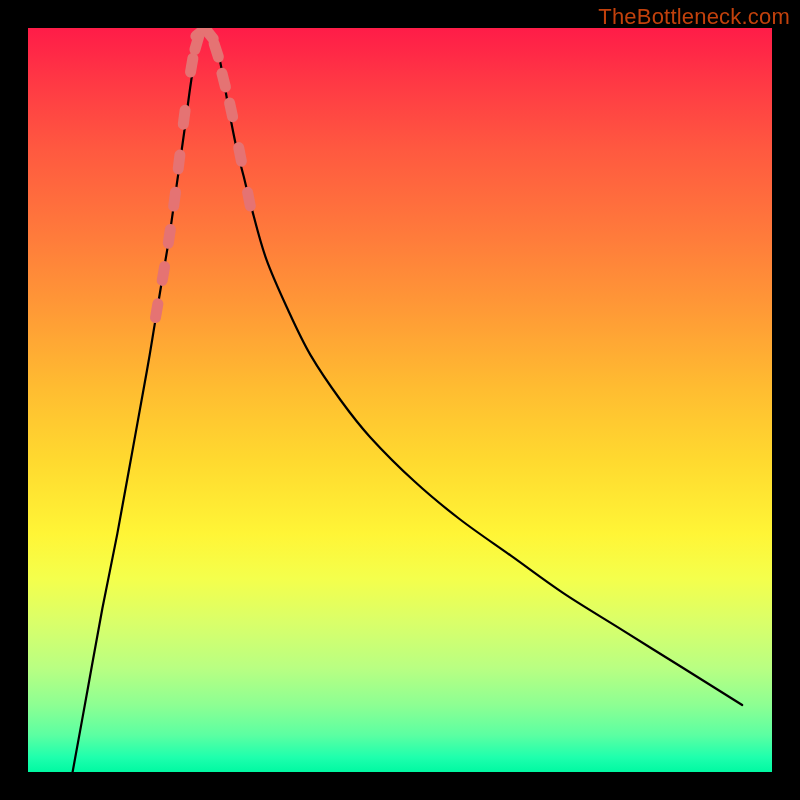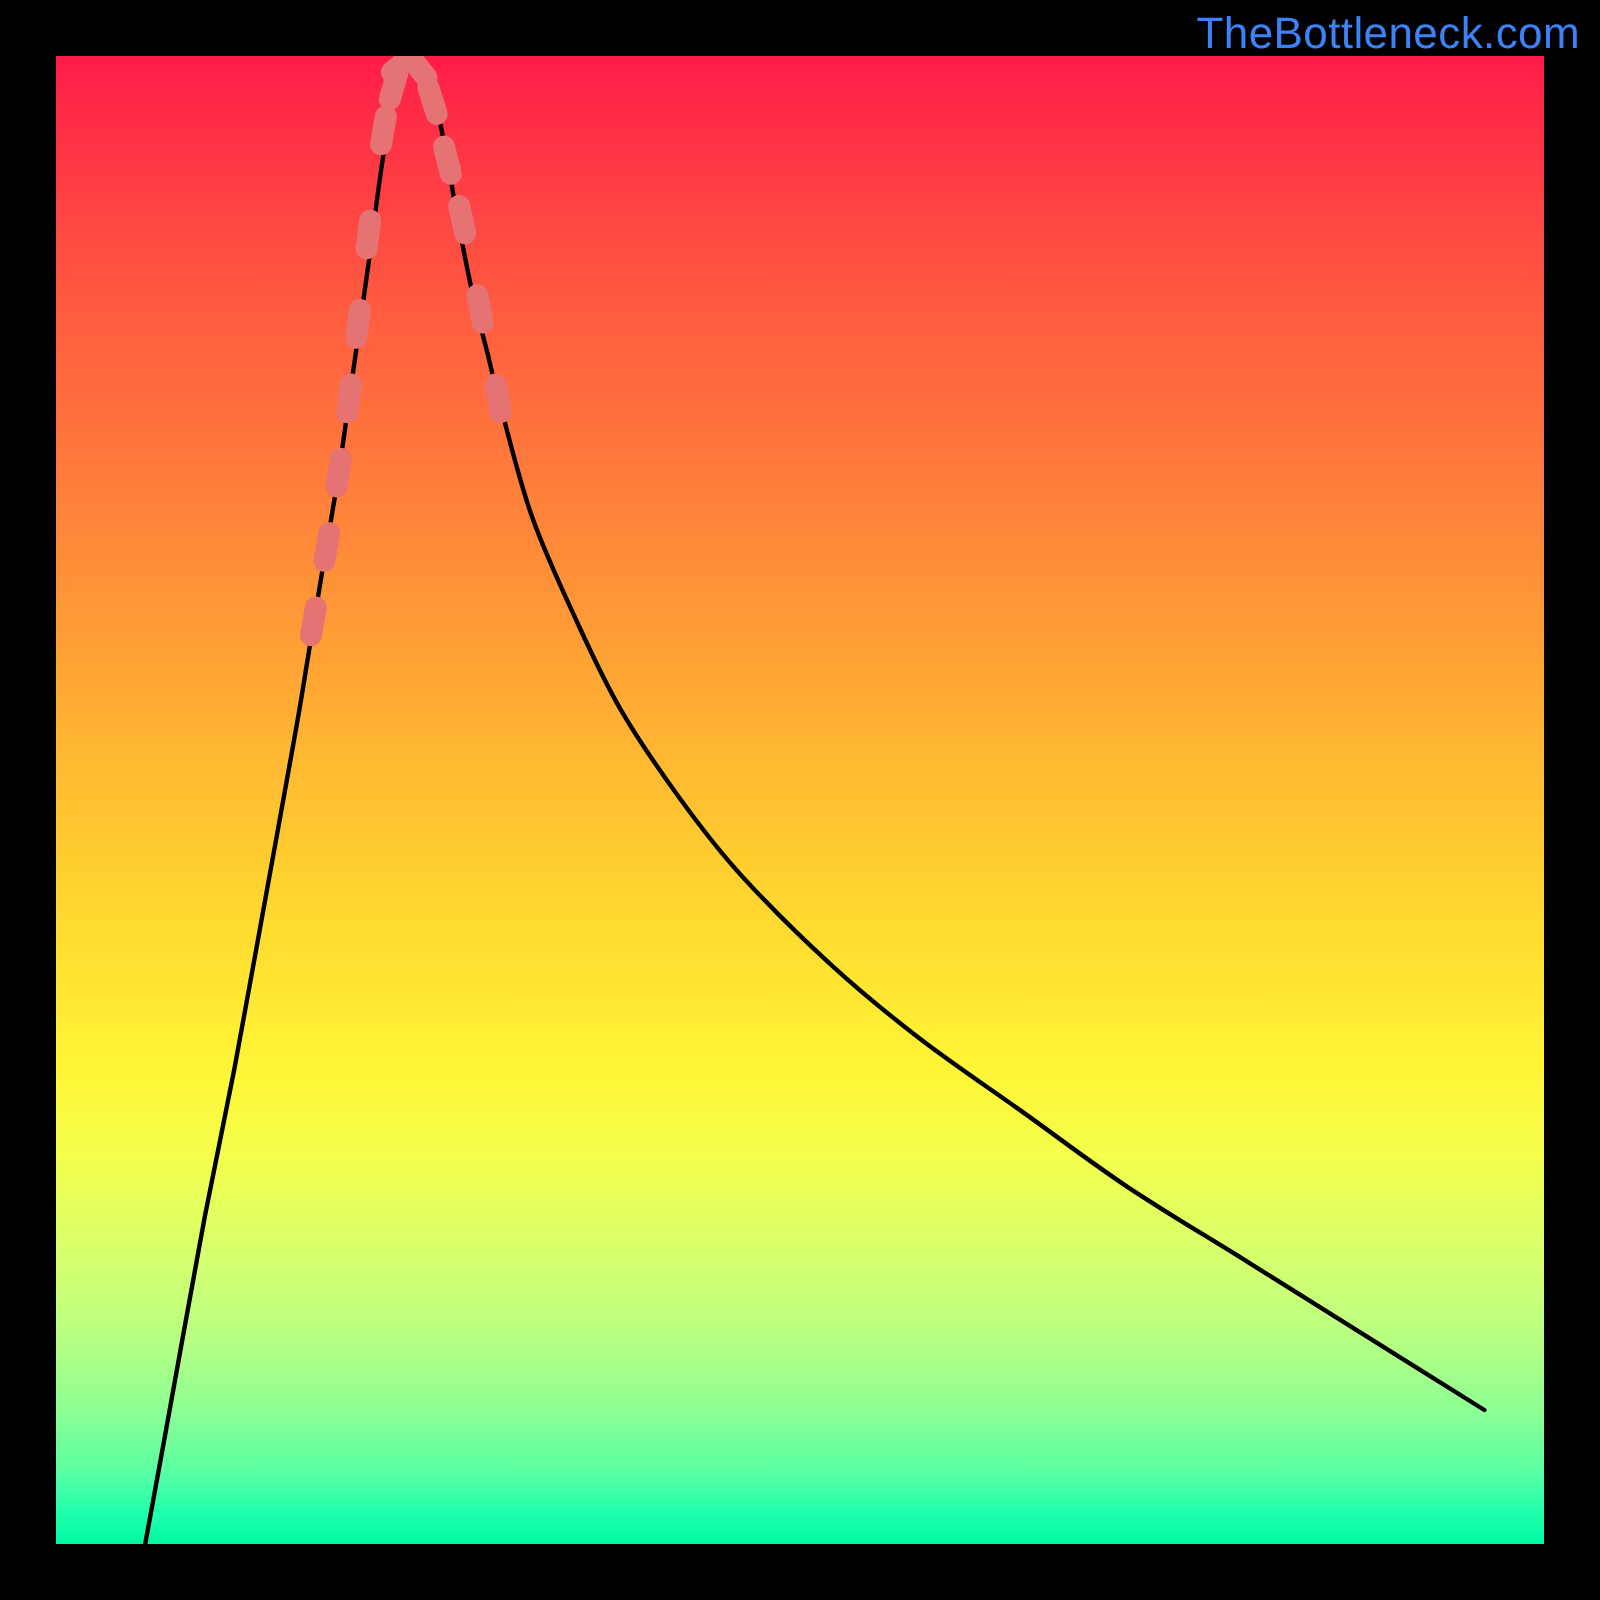--- a/index.html
+++ b/index.html
@@ -50,21 +50,21 @@
       #8dff93 91%,
       #5cffa2 95%,
       #1fffad 98%,
       #00f9a2 100%
     );
   }
   .watermark {
     position: absolute;
     top: 4px;
     right: 10px;
-    color: #3b82f6;
+    color: #c2410c;
     font-size: 22px;
     font-weight: 400;
     letter-spacing: 0.2px;
   }
   svg.overlay {
     position: absolute;
     left: 0;
     top: 0;
     width: 100%;
     height: 100%;

